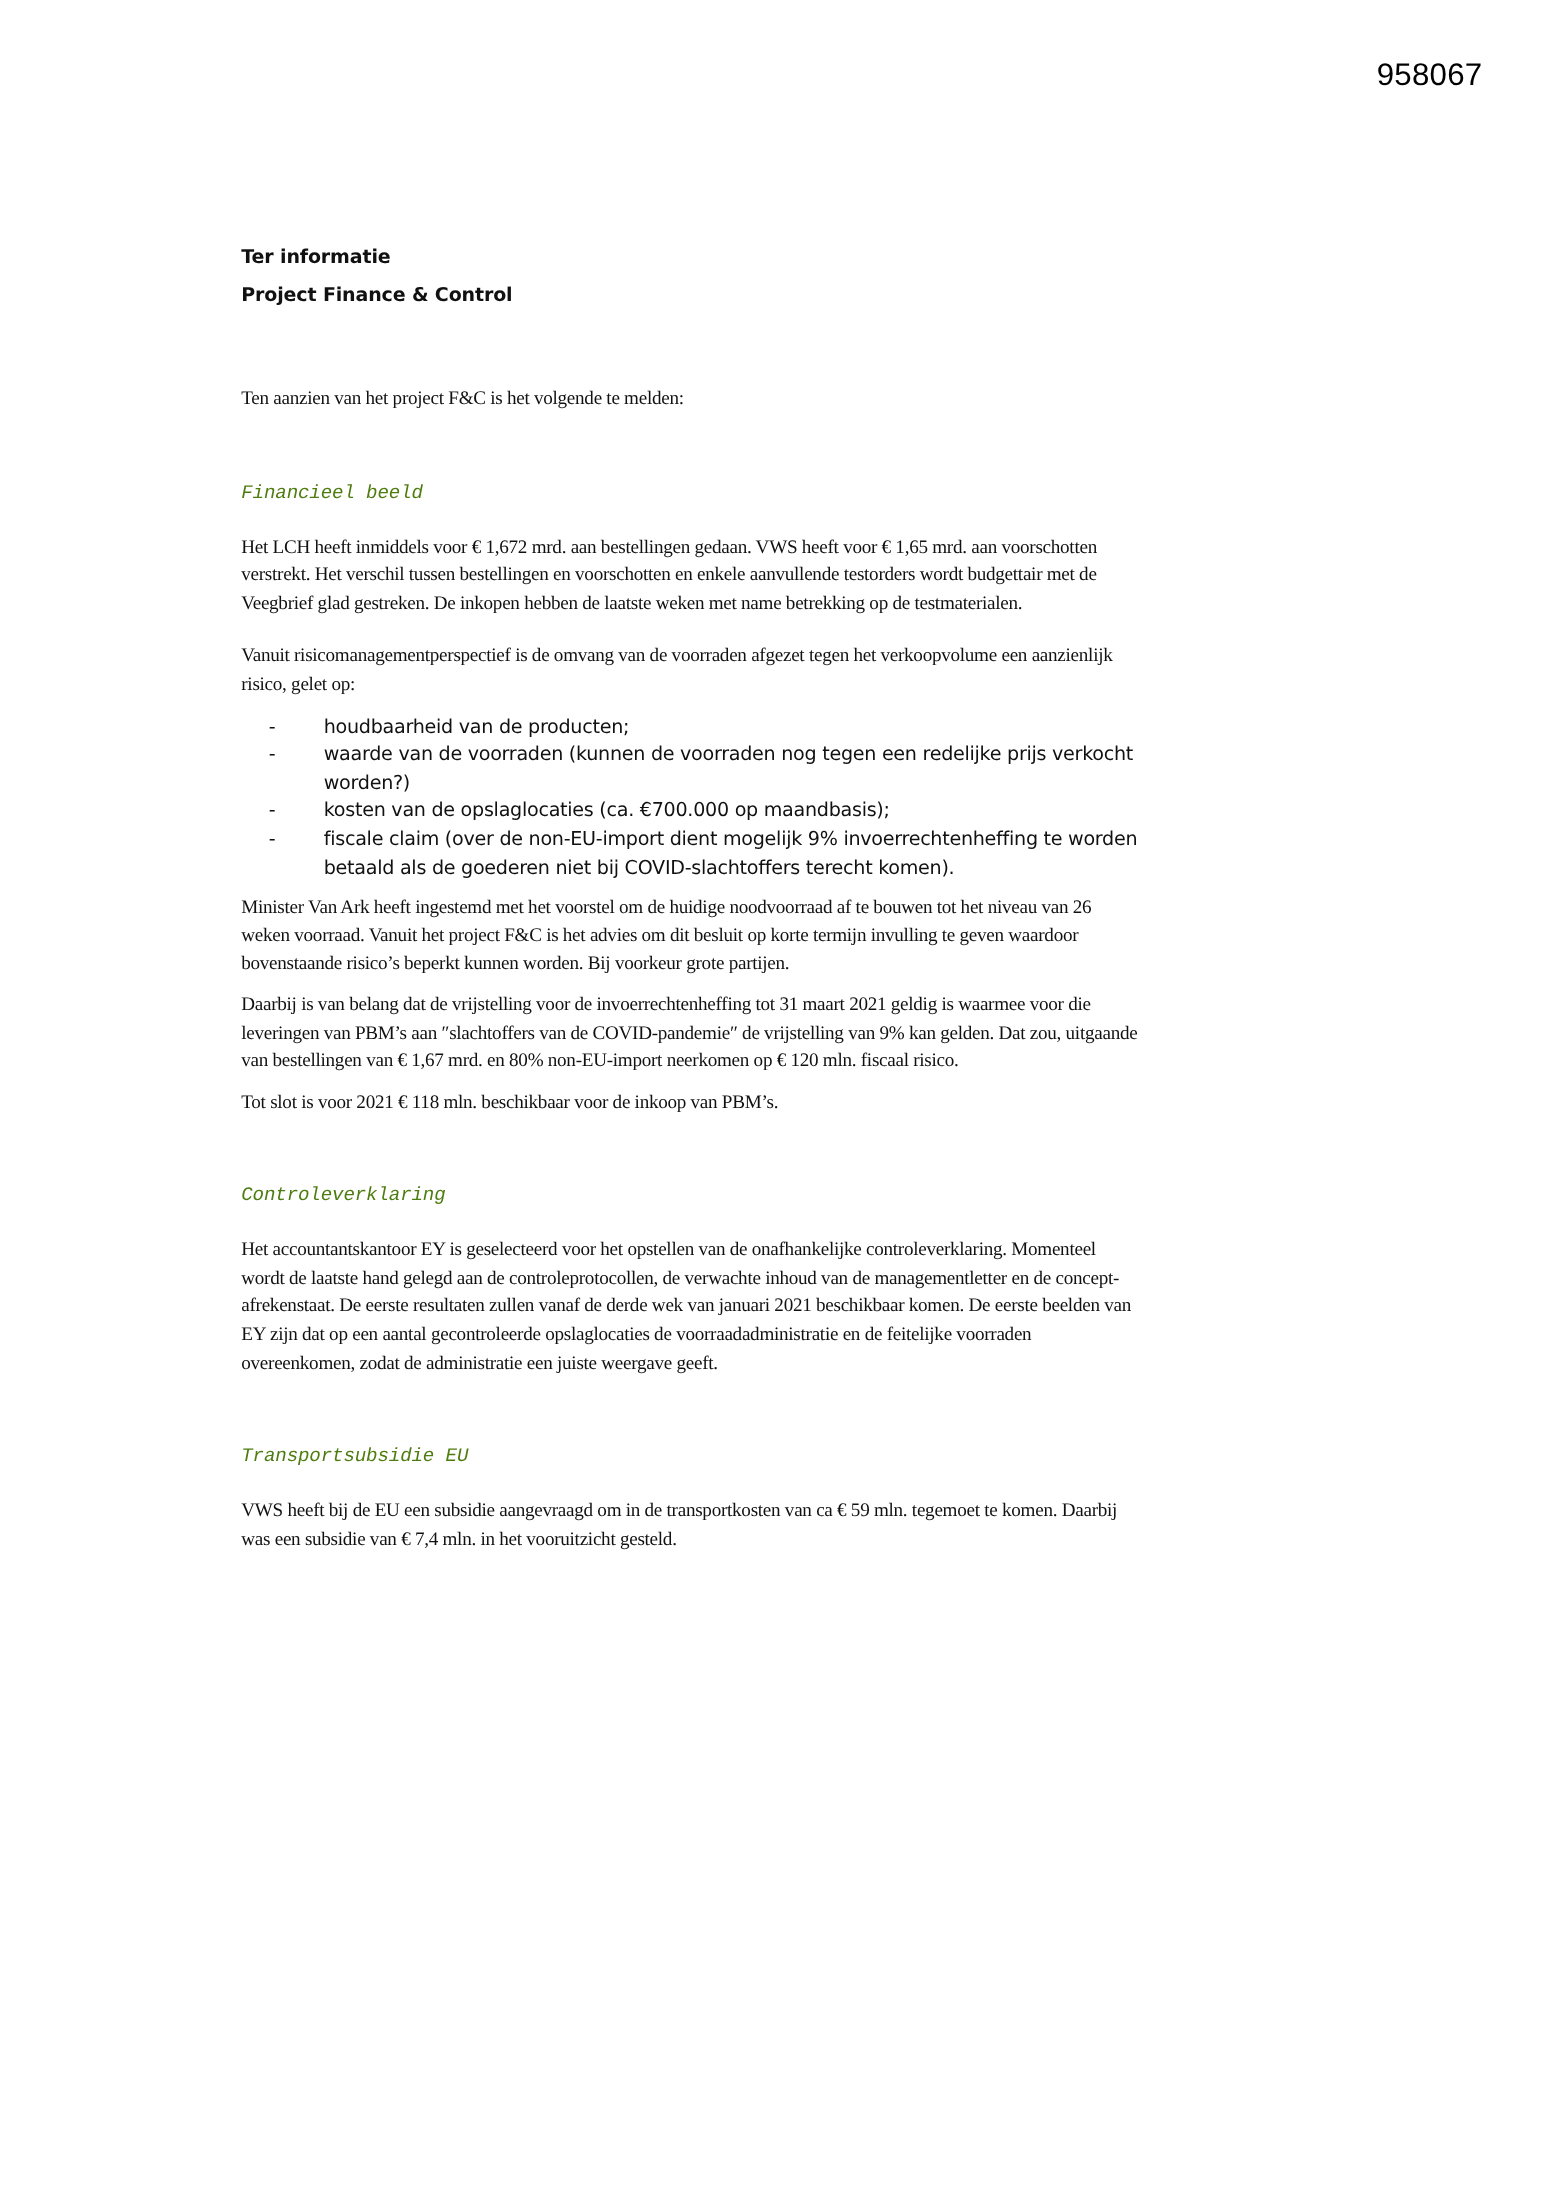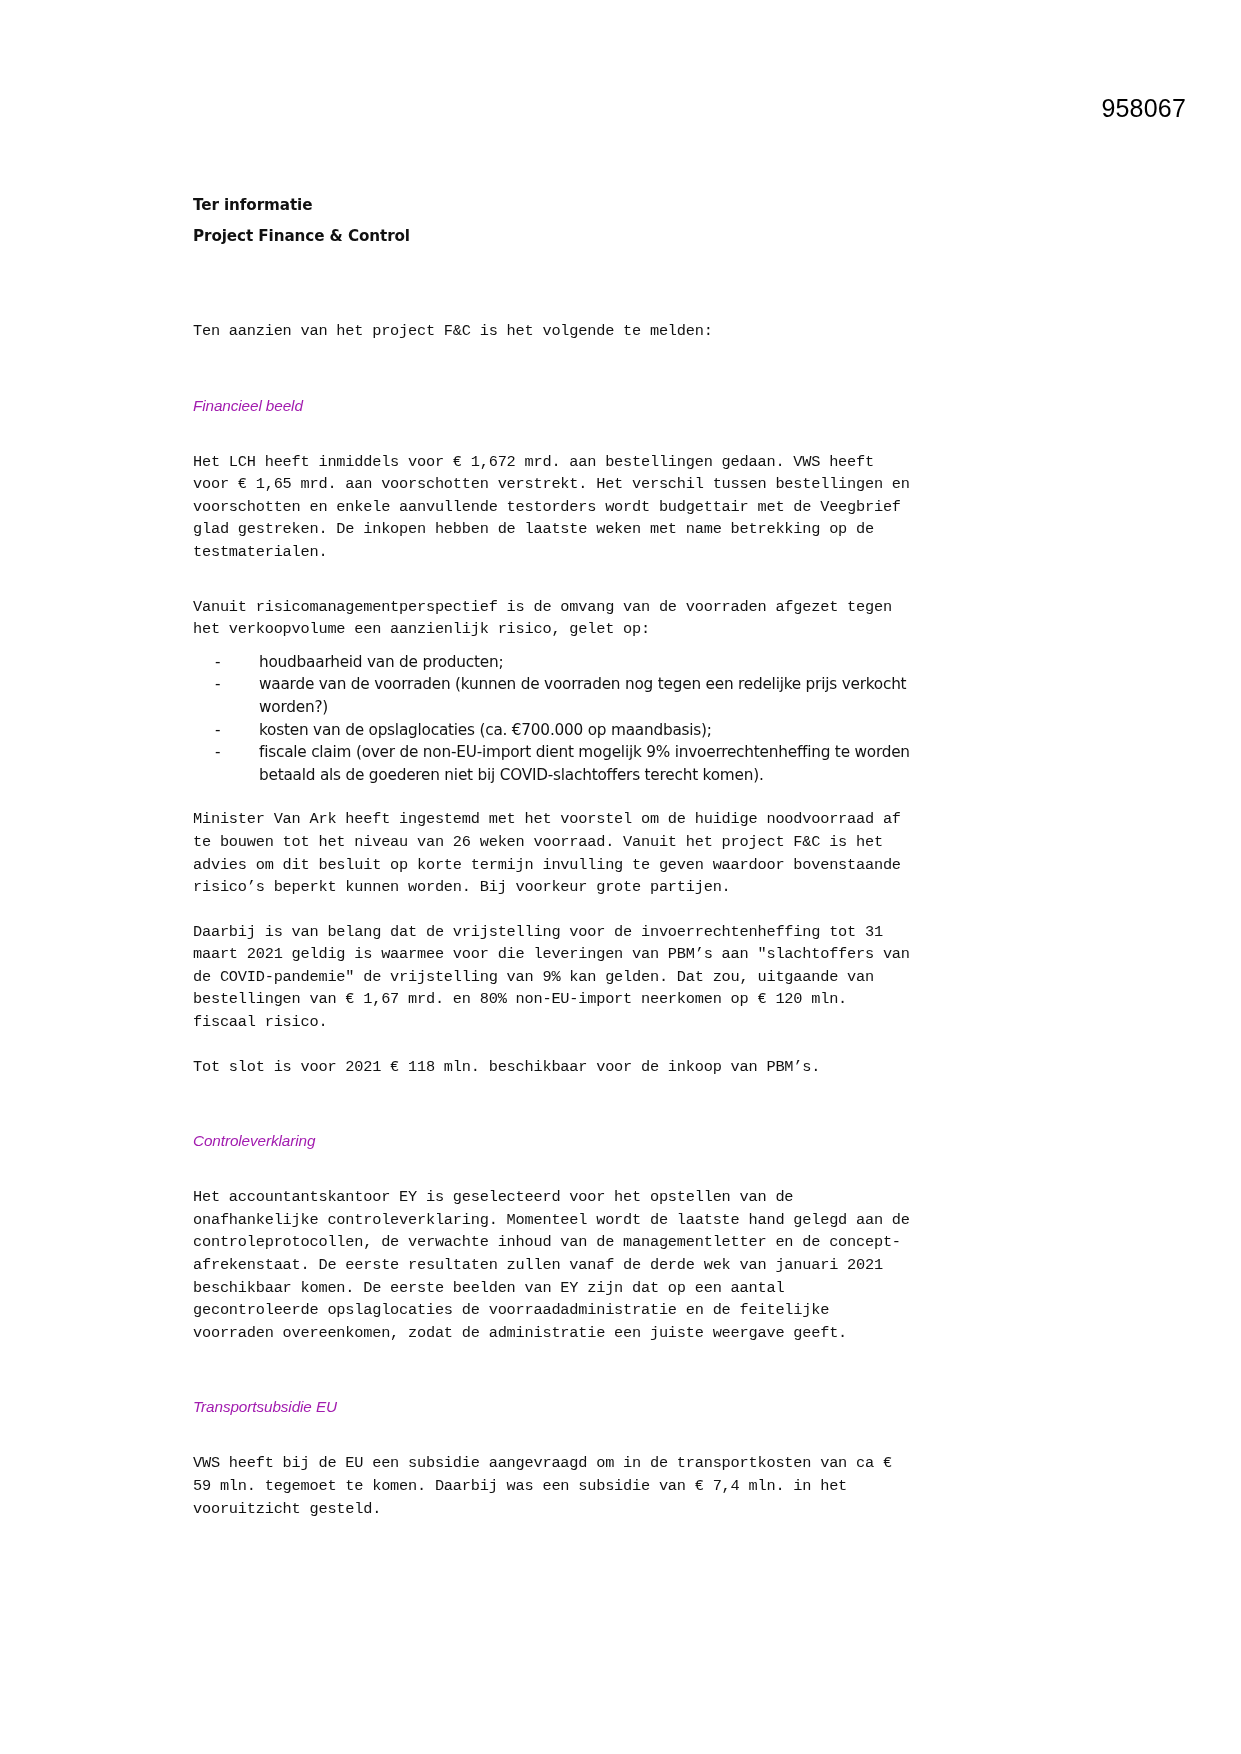--- a/index.html
+++ b/index.html
@@ -26,59 +26,58 @@
   
   .folio {
     position: absolute;
     top: 46px;
     right: 55px;
     font-family: "Liberation Sans", sans-serif;
     font-size: 25px;
     letter-spacing: 0.2px;
     color: #000;
     white-space: nowrap;
-    margin-top: 48px;
   }
   
   .content {
     position: absolute;
     left: 193px;
     top: 190px;
     width: 718px;
   }
   .heading-bold {
     font-family: "DejaVu Sans", sans-serif;
     font-weight: bold;
     font-size: 15.2px;
     line-height: 31px;
     letter-spacing: -0.1px;
     margin: 0;
     color: #111;
   }
   .spacer-intro { height: 56px; }
   p.body {
-    font-family: Liberation Mono, monospace;
+    font-family: Liberation Serif, serif;
     font-size: 15.3px;
     line-height: 22.6px;
     letter-spacing: -0.22px;
-    margin: 12px 0 0 0;
+    margin: 0 0 0 0;
     color: #111;
     text-align: left;
   }
   .gap-sm { height: 10px; }
   .gap-md { height: 22px; }
   .gap-xl { height: 52px; }
   .section-title {
-    font-family: Liberation Sans, sans-serif;
+    font-family: Liberation Mono, monospace;
     font-style: italic;
     font-size: 15.3px;
     line-height: 22px;
     letter-spacing: -0.1px;
     margin: 0;
-    color: #a21caf;
+    color: #4d7c0f;
   }
   ul.dashlist {
     list-style: none;
     margin: 0;
     padding: 0;
   }
   ul.dashlist li {
     position: relative;
     font-family: "DejaVu Sans", sans-serif;
     font-size: 15.3px;

